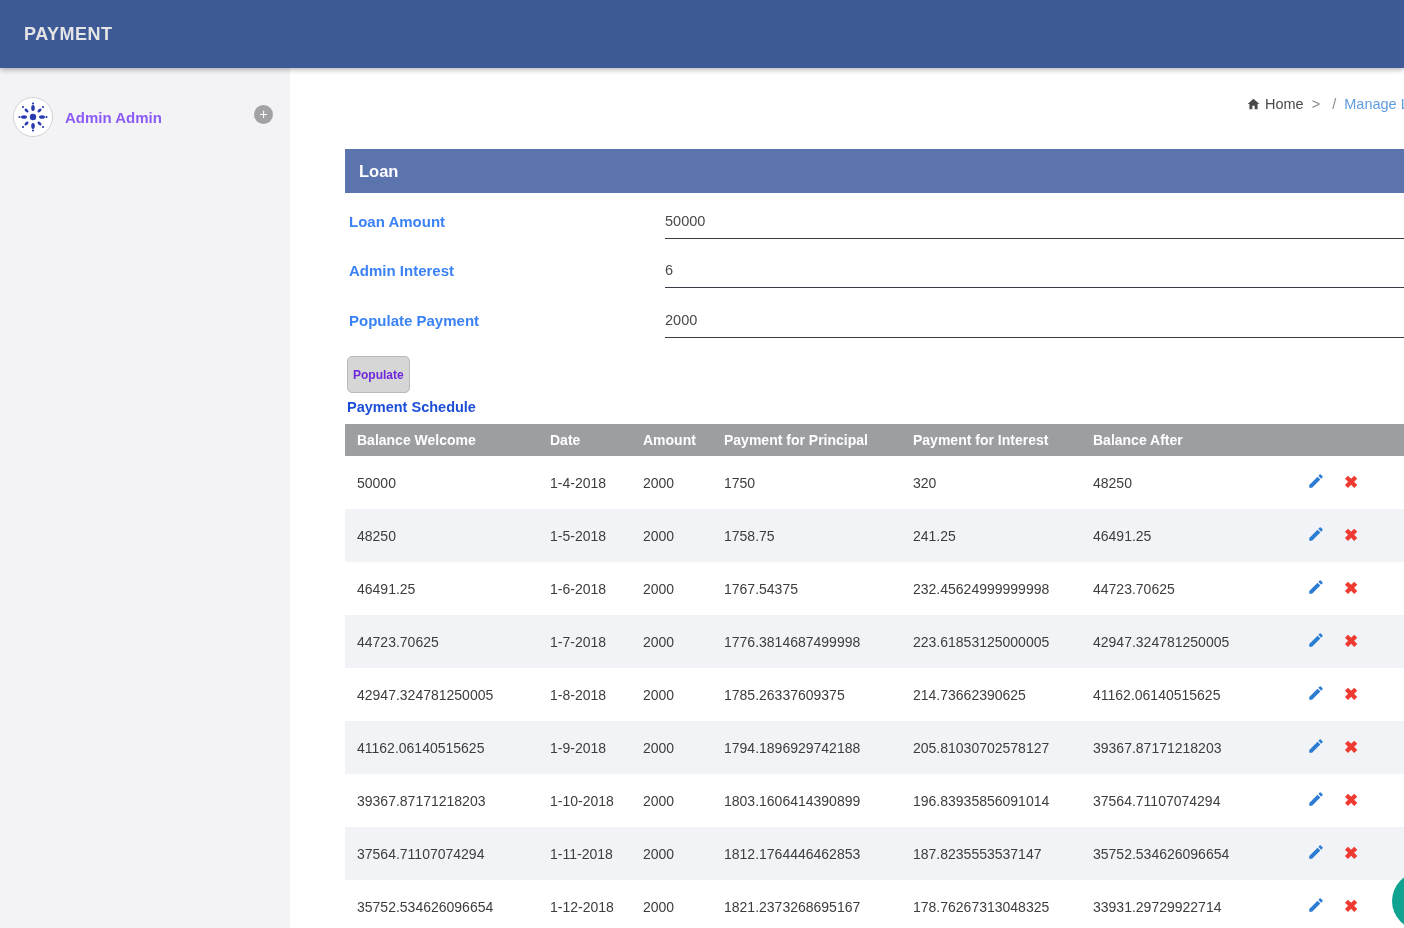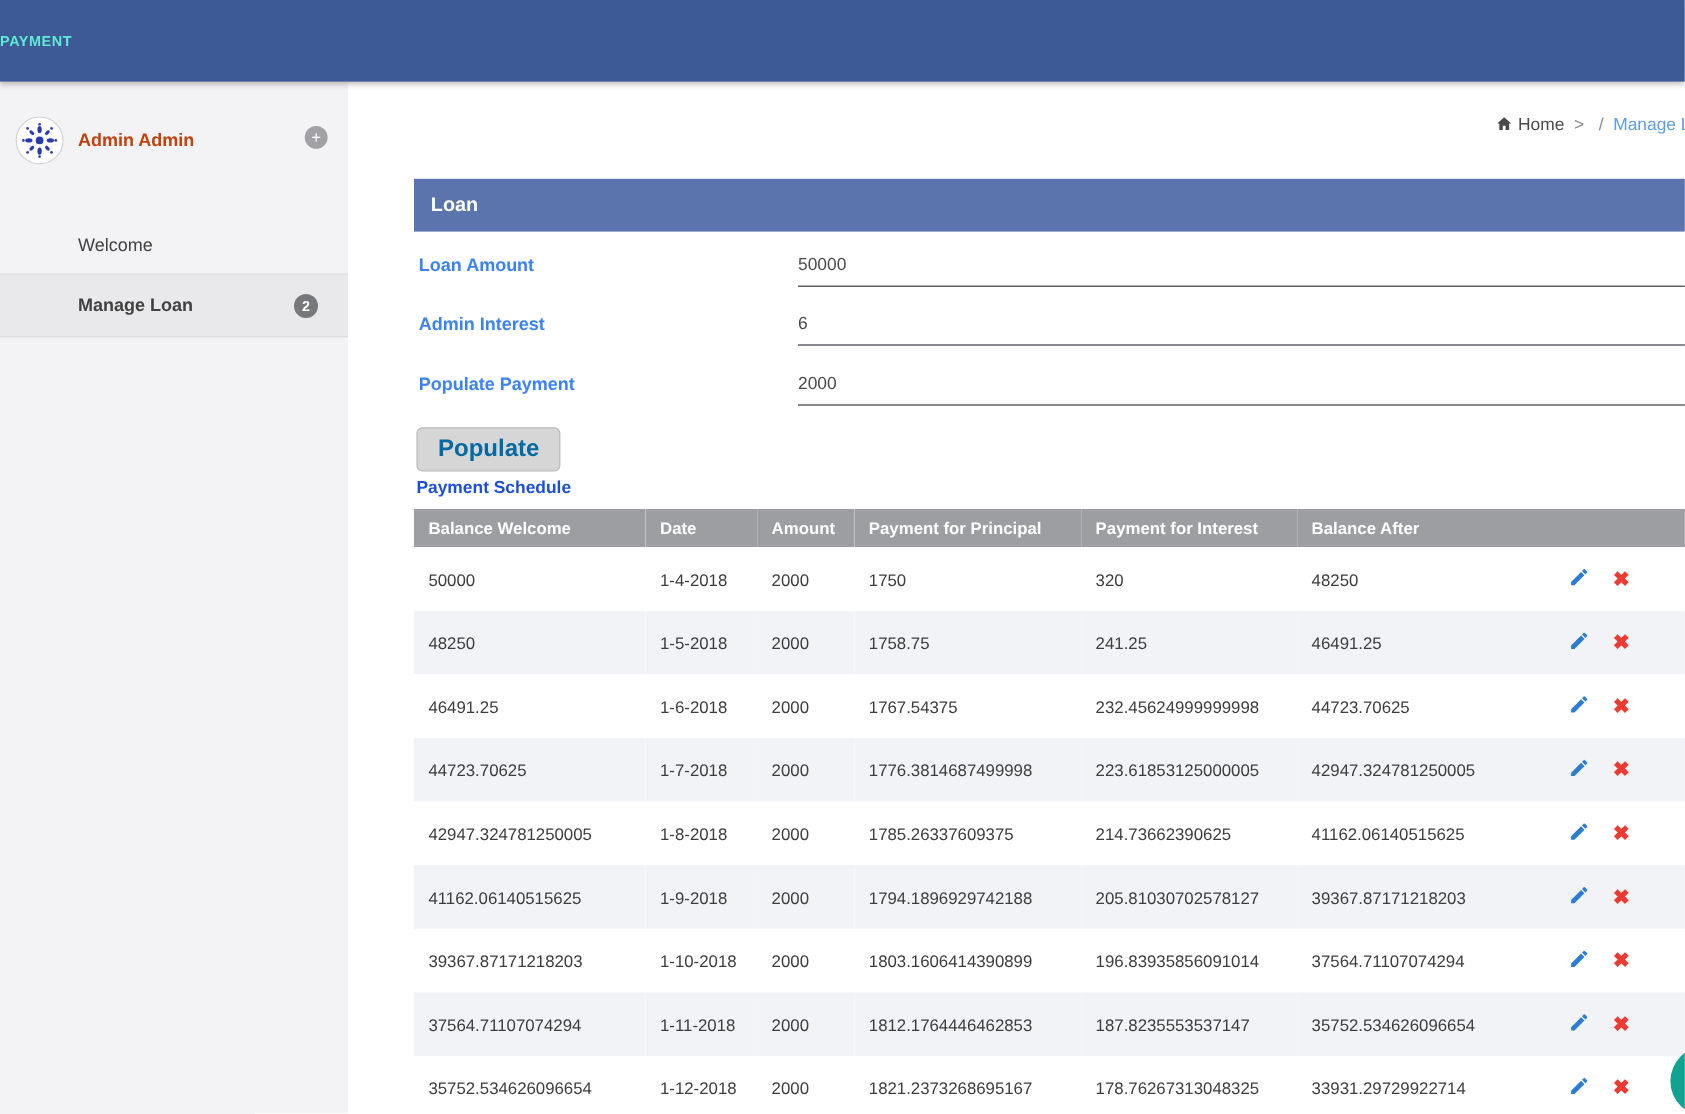--- a/index.html
+++ b/index.html
@@ -7,34 +7,34 @@
     width:1404px;height:928px;overflow:hidden;position:relative;
     font-family:"Liberation Sans",sans-serif;background:#ffffff;color:#3d3d3d;
   }
   
   .topbar{
     position:absolute;top:0;left:0;width:100%;height:68px;
     background:#3d5a97;box-shadow:0 2px 5px rgba(0,0,0,.28);z-index:20;
     display:flex;align-items:center;
   }
   .topbar .brand{
-    color:#5eead4;font-size:12px;font-weight:bold;letter-spacing:.5px;
+    color:#e5e5e5;font-size:18px;font-weight:bold;letter-spacing:.5px;margin-left:24px;
   }
   
   .sidebar{
     position:absolute;top:68px;left:0;width:290px;bottom:0;
     background:#f3f3f5;z-index:10;
   }
   .user-row{position:relative;height:100px;}
   .avatar{
     position:absolute;left:13px;top:29px;width:38px;height:38px;border-radius:50%;
     background:#ffffff;border:1px solid #d2d2d6;display:flex;align-items:center;justify-content:center;
     overflow:hidden;
   }
-  .user-name{position:absolute;left:65px;top:41px;font-size:15px;font-weight:bold;color:#c2410c;}
+  .user-name{position:absolute;left:65px;top:41px;font-size:15px;font-weight:bold;color:#8b5cf6;}
   .plus-btn{
     position:absolute;left:254px;top:105px;width:19px;height:19px;border-radius:50%;
     background:#a2a2a6;color:#ffffff;font-size:14px;line-height:18px;text-align:center;
     cursor:pointer;top:37px;
   }
   .menu{margin-top:14px;}
   .menu-item{
     position:relative;height:46px;line-height:46px;padding-left:65px;
     font-size:15px;color:#414141;cursor:pointer;
   }
@@ -64,23 +64,23 @@
     position:absolute;left:4px;top:0;height:42px;line-height:42px;
     font-size:15px;font-weight:bold;color:#3b82f6;
   }
   .field-row input{
     position:absolute;left:320px;right:0;top:2px;height:36px;width:calc(100% - 320px);
     border:none;border-bottom:1px solid #3a3a44;background:transparent;outline:none;
     font-family:"Liberation Sans",sans-serif;font-size:14.5px;color:#4a4a4a;padding:0;box-sizing:border-box;
   }
   .row-1{top:52px;} .row-2{top:101px;} .row-3{top:151px;}
   .populate-btn{
-    position:absolute;left:2px;top:207px;height:37px;padding:0 17px;
+    position:absolute;left:2px;top:207px;height:37px;padding:0 5px;
     background:#d6d6d6;border:1px solid #b9b9b9;border-radius:5px;
-    font-family:"Liberation Sans",sans-serif;font-size:20px;font-weight:600;color:#0369a1;cursor:pointer;
+    font-family:"Liberation Sans",sans-serif;font-size:12px;font-weight:600;color:#6d28d9;cursor:pointer;
   }
   .schedule-title{position:absolute;left:2px;top:250px;font-size:14.5px;font-weight:bold;color:#1d4ed8;}
   
   table.schedule{
     position:absolute;left:0;top:275px;width:1190px;border-collapse:collapse;table-layout:fixed;
   }
   table.schedule th{
     background:#9d9ea1;color:#ffffff;font-size:14px;font-weight:bold;text-align:left;
     height:32px;padding:0 0 0 12px;white-space:nowrap;overflow:hidden;
   }
@@ -127,29 +127,20 @@
           <circle cx="7" cy="7" r="1.1"></circle>
             <circle cx="27" cy="7" r="1.1"></circle>
           <circle cx="7" cy="27" r="1.1"></circle>
             <circle cx="27" cy="27" r="1.1"></circle>
         </g>
       </svg>
     </div>
     <div class="user-name">Admin Admin</div>
     <div class="plus-btn">+</div>
   </div>
-  <div class="menu">
-    <div class="menu-item">
-      <span>Welcome</span>
-    </div>
-    <div class="menu-item active">
-      <span>Manage Loan</span>
-      <span class="badge">2</span>
-    </div>
-  </div>
 </div>
 
 <div class="breadcrumb">
   <span class="home-icon"><svg width="15" height="14" viewBox="0 0 24 24">
         <path fill="#4a4a4a" d="M12 3l10 9h-3v9h-5v-6h-4v6H5v-9H2l10-9z"></path>
       </svg></span><span>Home</span>
   <span class="sep">&gt;</span>
   <span class="sep">/</span>
   <a class="crumb-link">Manage Loan</a>
 </div>

